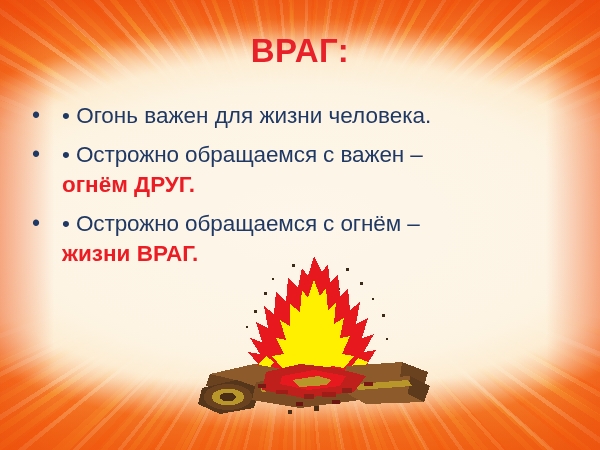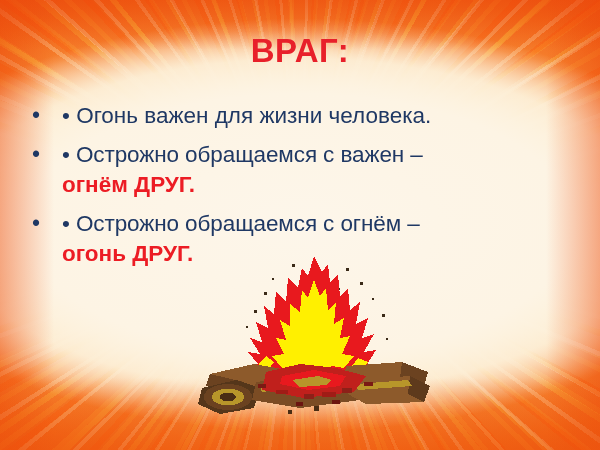--- a/index.html
+++ b/index.html
@@ -168,21 +168,21 @@
         <span class="bullet-body">
           <span class="line-main"> • Острожно обращаемся с важен –</span>
           <span class="line-sub">огнём ДРУГ.</span>
         </span>
       </div>
 
       <div class="bullet-item item-3">
         <span class="bullet-marker">•</span>
         <span class="bullet-body">
           <span class="line-main">• Острожно обращаемся с огнём –</span>
-          <span class="line-sub">огонь ДРУГ.</span>
+          <span class="line-sub">жизни ВРАГ.</span>
         </span>
       </div>
 
     </div>
 
     <div class="campfire">
       <svg viewBox="0 0 240 172" xmlns="http://www.w3.org/2000/svg" shape-rendering="crispEdges">
 
         <g fill="#3a2a18">
           <rect x="68" y="40" width="3" height="3"></rect>

